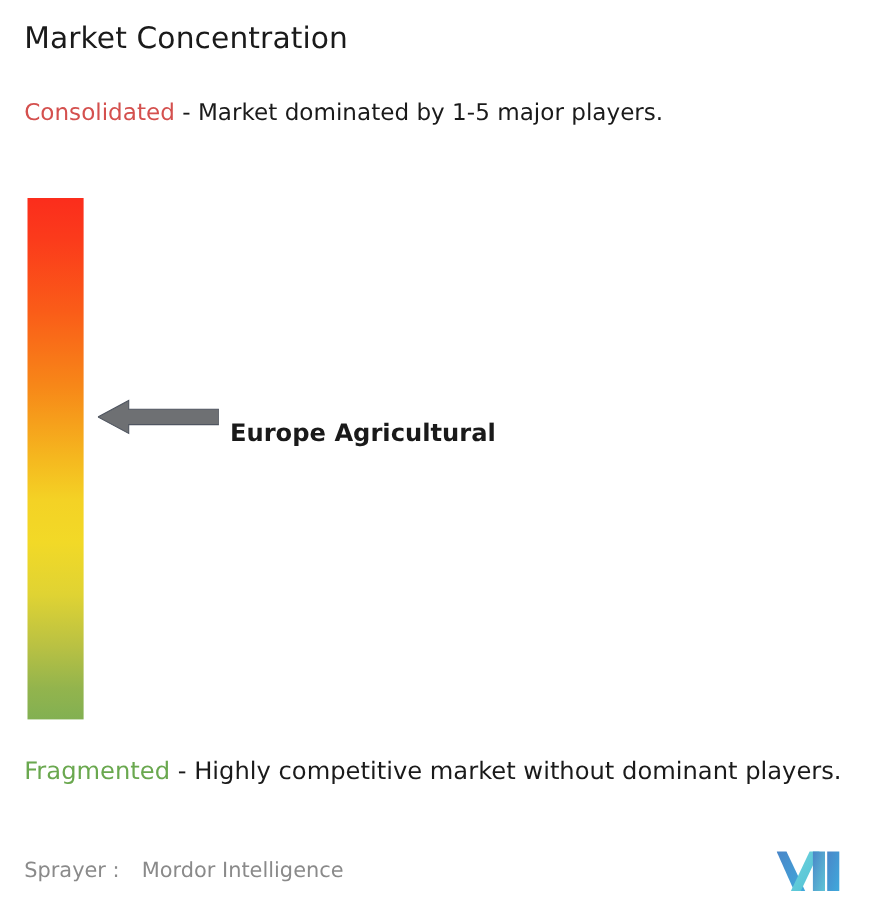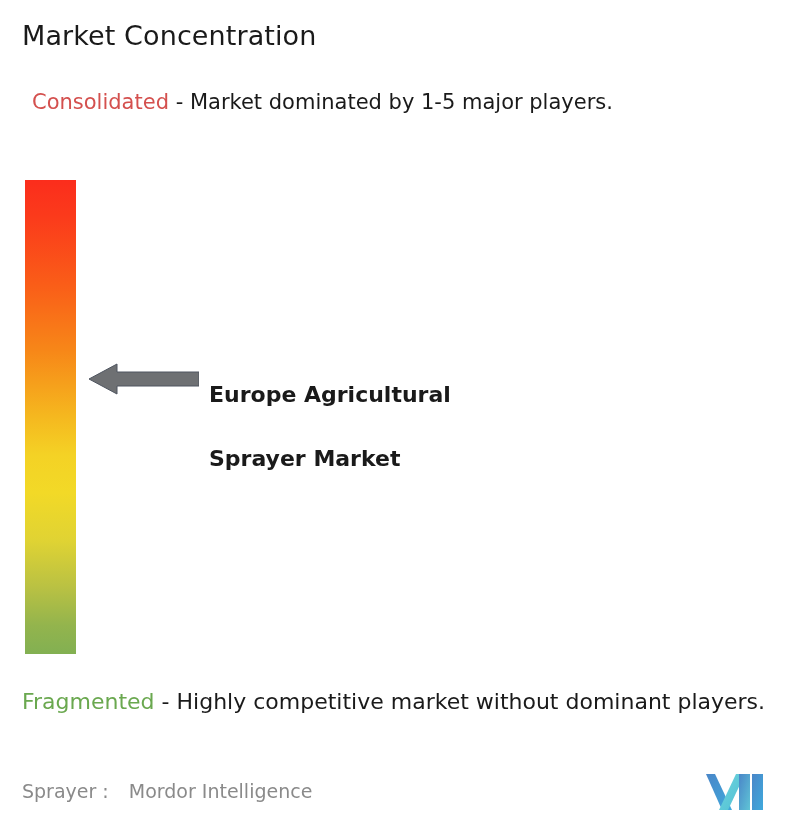--- a/index.html
+++ b/index.html
@@ -37,21 +37,20 @@
   
   .legend-top {
     position: absolute;
     left: 22px;
     top: 86px;
     width: 740px;
     font-size: 21px;
     line-height: 32px;
     color: #1a1a1a;
     font-weight: 400;
-    margin-left: 10px;
   }
   .legend-label-consolidated {
     color: #d4504e;
   }
   .legend-desc {
     color: #1a1a1a;
   }
 
   
   .gradient-bar {
@@ -164,21 +163,20 @@
   <div class="gradient-bar"></div>
 
   <div class="annotation-arrow">
     <svg viewBox="0 0 110 34" xmlns="http://www.w3.org/2000/svg">
       <polygon points="0,17 28,2 28,10 110,10 110,24 28,24 28,32" fill="#6e7073" stroke="#4f5560" stroke-width="1"></polygon>
     </svg>
   </div>
 
   <div class="annotation-label">
     <span class="line">Europe Agricultural</span>
-    <span class="line">Sprayer Market</span>
   </div>
 
   <div class="legend-bottom">
     <span class="legend-label-fragmented">Fragmented</span><span class="legend-desc">  - Highly competitive market without dominant players.</span>
   </div>
 
   <div class="source-row">
     <span>Sprayer :</span><span class="source-value">Mordor Intelligence</span>
   </div>
 

